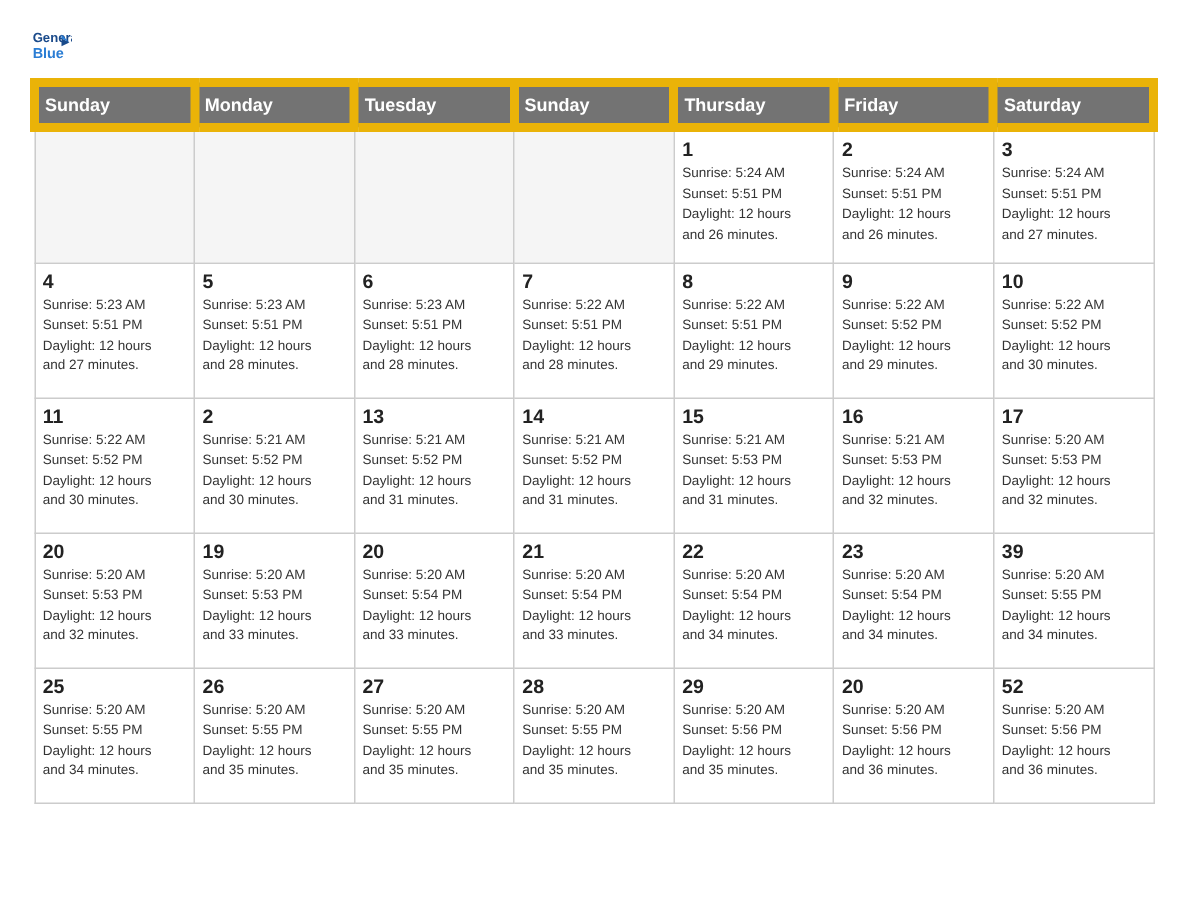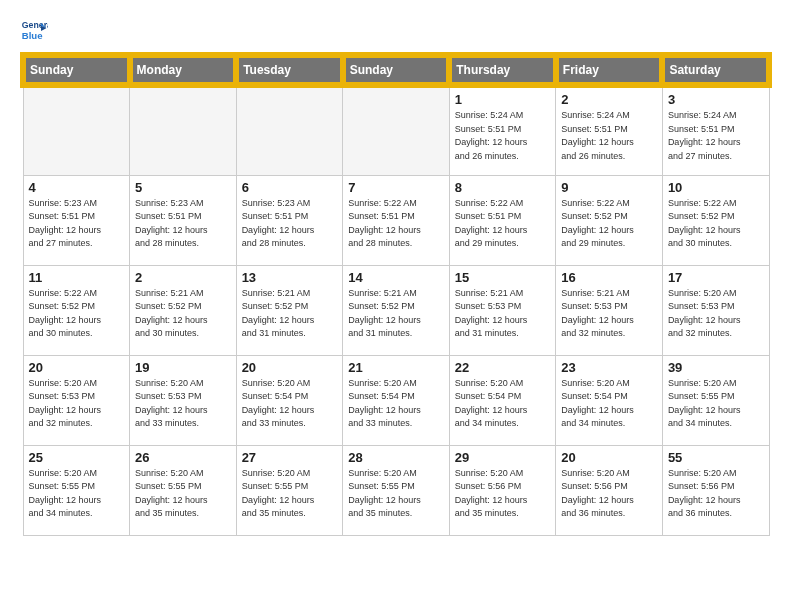--- a/index.html
+++ b/index.html
@@ -338,21 +338,21 @@
 and 35 minutes.</div>
         </td>
         <td>
           <span class="day-number">20</span>
           <div class="day-info" style="white-space: pre-line;">Sunrise: 5:20 AM
 Sunset: 5:56 PM
 Daylight: 12 hours
 and 36 minutes.</div>
         </td>
         <td>
-          <span class="day-number">55</span>
+          <span class="day-number">52</span>
           <div class="day-info" style="white-space: pre-line;">Sunrise: 5:20 AM
 Sunset: 5:56 PM
 Daylight: 12 hours
 and 36 minutes.</div>
         </td>
       </tr>
     </tbody>
 </table>
 
 </body></html>

